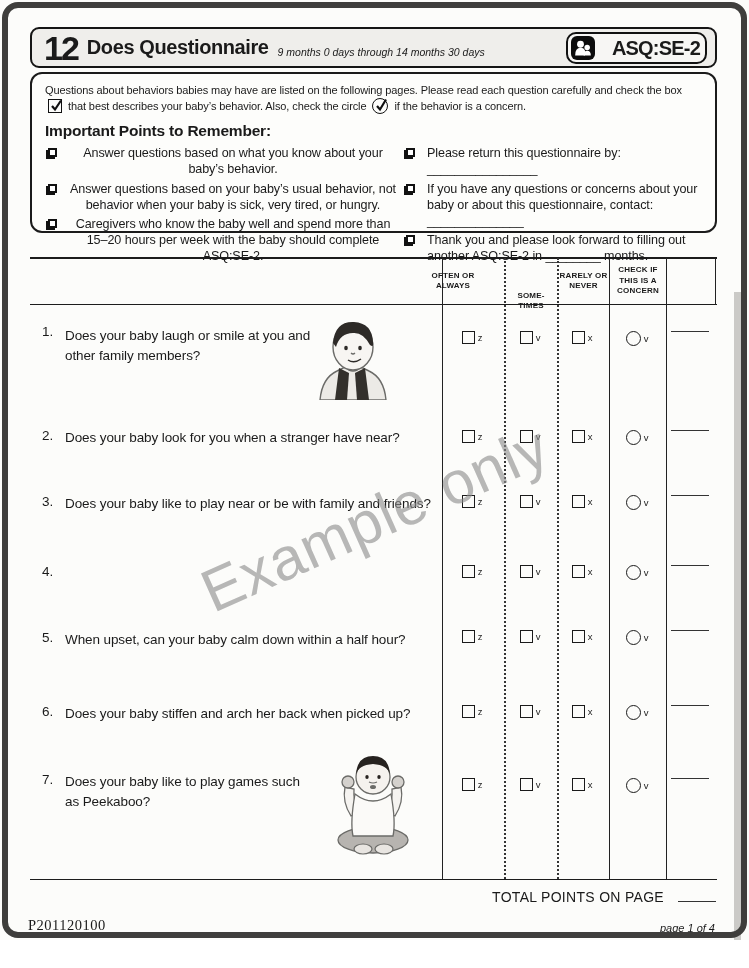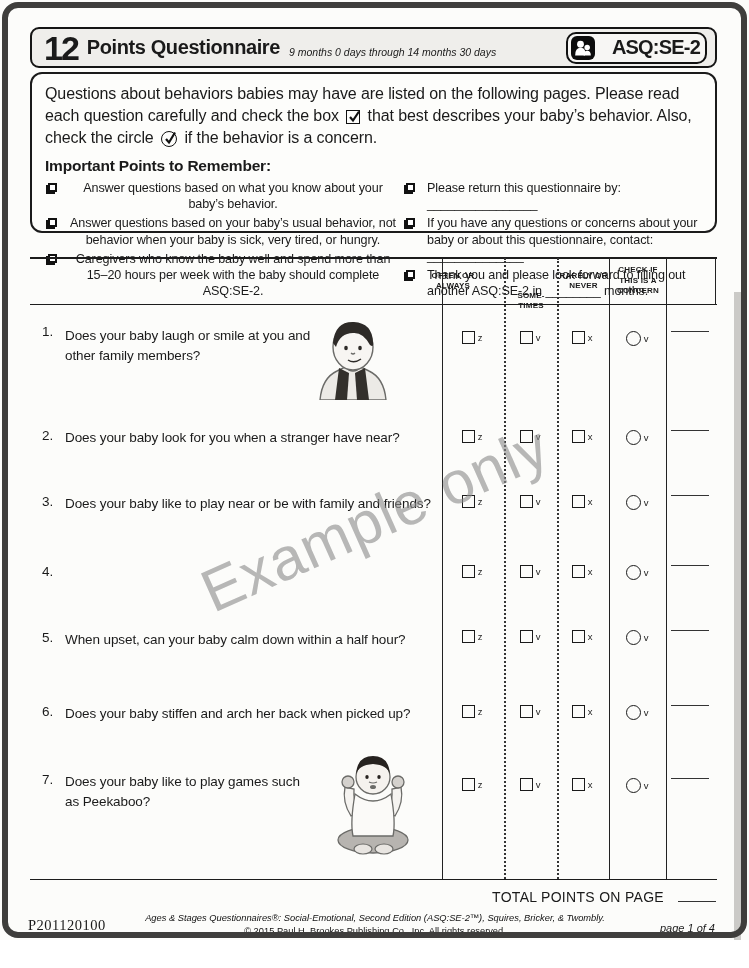--- a/index.html
+++ b/index.html
@@ -9,29 +9,29 @@
   .scan-frame { position:absolute; inset:2px; border:6px solid #3f3e3c; border-radius:16px; pointer-events:none; z-index:50; }
   .scan-shadow-right { position:absolute; right:8px; top:292px; width:7px; height:660px; background:#cbcac7; z-index:40; }
 
   
   .header-box { position:absolute; left:30px; top:27px; width:687px; height:41px;
     border:2.5px solid #151515; border-radius:9px; background:#efeeeb;
     display:flex; align-items:center; padding:0 8px 0 12px; }
   .age-num { font-size:34px; font-weight:bold; letter-spacing:-2px; line-height:1; }
   .hdr-title { font-size:20px; font-weight:bold; letter-spacing:-0.4px; margin-left:9px; }
   .hdr-range { font-style:italic; font-size:10.5px; margin-left:9px; margin-top:9px; }
-  .logo { margin-left:auto; display:flex; align-items:center; gap:17px;
+  .logo { margin-left:auto; display:flex; align-items:flex-end; gap:17px;
     border:2.5px solid #111; border-radius:10px; padding:2px 5px 2px 3px; background:#f7f6f4; }
   .logo-ic { width:24px; height:24px; background:#0c0c0c; border-radius:6px; display:flex; align-items:center; justify-content:center; }
   .logo-tx { font-size:20px; font-weight:800; letter-spacing:-0.8px; }
 
   
   .info-box { position:absolute; left:30px; top:72px; width:687px; height:161px;
     border:2px solid #1b1b1b; border-radius:12px; padding:9px 13px 0 13px; background:#fdfdfb; }
-  .intro { font-size:16px; line-height:1.38; letter-spacing:-0.1px; }
+  .intro { font-size:11px; line-height:1.38; letter-spacing:-0.1px; }
   .glyph-box { display:inline-block; width:14px; height:14px; border:1.8px solid #111; vertical-align:-3px; margin:0 3px; position:relative; }
   .glyph-circ { display:inline-block; width:16px; height:16px; border:1.8px solid #111; border-radius:50%; vertical-align:-4px; margin:0 3px; position:relative; }
   .glyph-box svg, .glyph-circ svg { position:absolute; left:0; top:-2px; }
   .ip-head { font-size:15.5px; font-weight:bold; margin-top:8px; letter-spacing:-0.2px; }
   .ip-cols { display:flex; margin-top:5px; }
   .ip-col-l { width:352px;text-align:center; }
   .ip-col-r { flex:1; padding-left:6px; }
   .ip-item { display:flex; gap:12px; margin-bottom:3px; font-size:12.6px; line-height:1.28; letter-spacing:-0.1px; }
   .bullet { flex:none; width:9px; height:9px; border:2px solid #111; box-shadow:-2px 2px 0 #111; margin-top:3px; margin-left:3px; background:#fff; }
 
@@ -89,21 +89,21 @@
 </style>
 </head>
 <body>
 
 <div class="page">
   <div class="scan-frame"></div>
   <div class="scan-shadow-right"></div>
 
   <div class="header-box">
     <span class="age-num">12</span>
-    <span class="hdr-title">Points Questionnaire</span>
+    <span class="hdr-title">Does Questionnaire</span>
     <span class="hdr-range">9 months 0 days through 14 months 30 days</span>
     <span class="logo">
       <span class="logo-ic">
         <svg width="20" height="20" viewBox="0 0 24 24">
           <g fill="#ffffff">
             <circle cx="9" cy="7.5" r="4.1"></circle>
             <path d="M2.6,21 Q2.6,11.8 9,11.8 Q12.8,11.8 14.4,14.6 L14.4,21 Z"></path>
             <circle cx="17" cy="11.3" r="3.3"></circle>
             <path d="M12.7,21 Q12.7,15.2 17,15.2 Q21.4,15.2 21.4,21 Z"></path>
           </g>
@@ -367,18 +367,14 @@
       </span>
   </div>
 
   <div class="watermark">Example only</div>
 
   <div class="total-row">
     <span class="total-label">TOTAL POINTS ON PAGE</span>
     <span class="total-line"></span>
   </div>
   <div class="pcode">P201120100</div>
-  <div class="citation">
-    <div class="cit1">Ages &amp; Stages Questionnaires®: Social-Emotional, Second Edition (ASQ:SE-2™), Squires, Bricker, &amp; Twombly.</div>
-    <div class="cit2">© 2015 Paul H. Brookes Publishing Co., Inc. All rights reserved.</div>
-  </div>
   <div class="pagenum">page 1 of 4</div>
 </div>
 
 </body></html>

